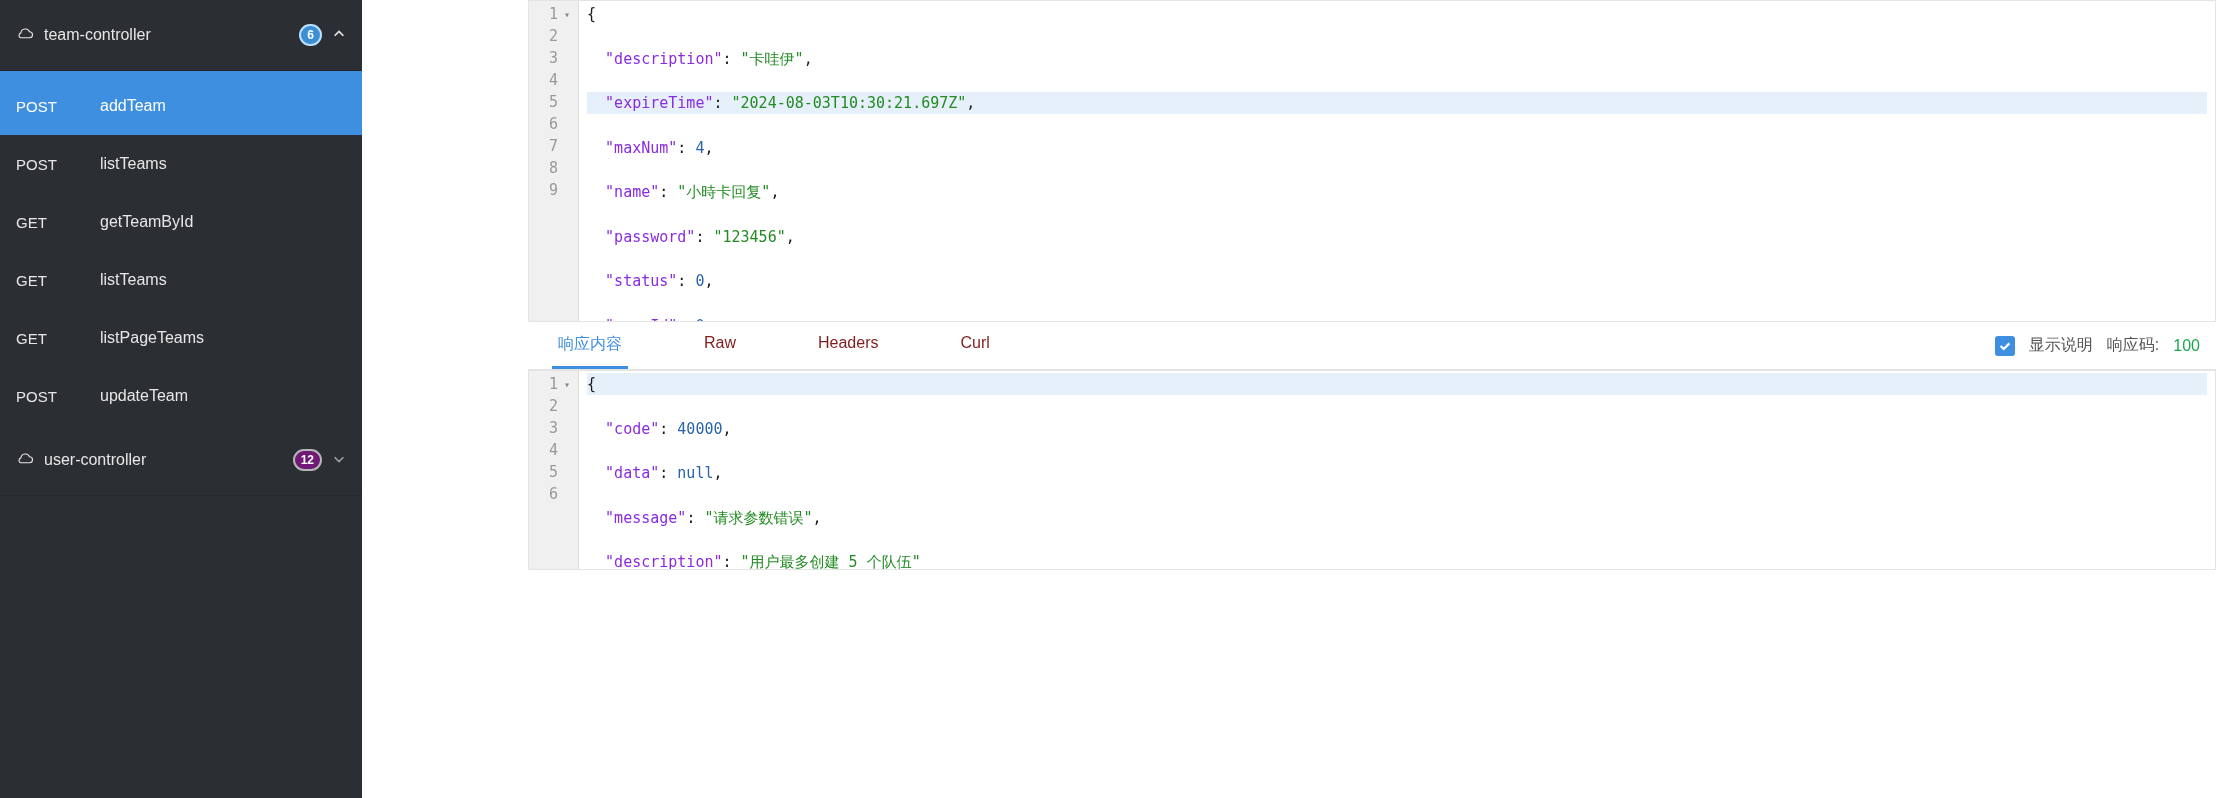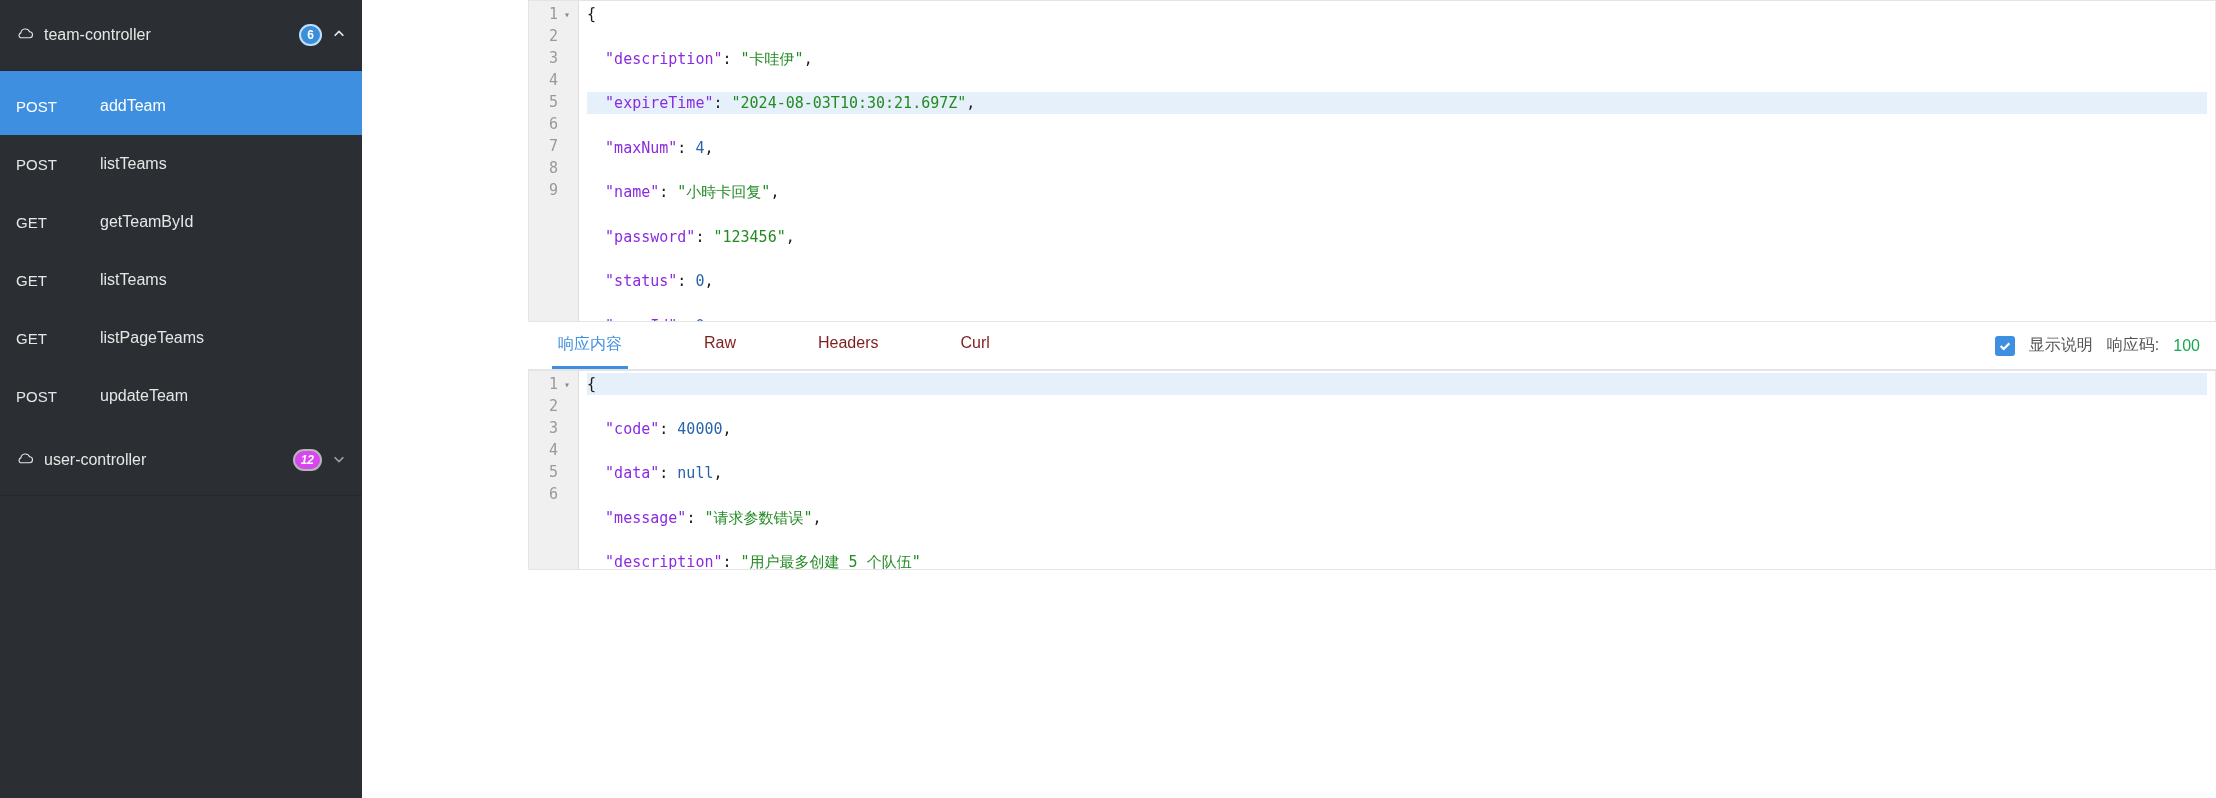--- a/index.html
+++ b/index.html
@@ -7,21 +7,21 @@
 .app { display: flex; height: 798px; width: 2216px; }
 
 
 .sidebar { width: 362px; background: #2b2f33; color: #e6e6e6; overflow-y: auto; flex-shrink: 0; }
 .controller-header { display: flex; align-items: center; justify-content: space-between; padding: 24px 16px; cursor: pointer; border-bottom: 1px solid #24272b; }
 .controller-header .left { display: flex; align-items: center; gap: 10px; }
 .controller-header .right { display: flex; align-items: center; gap: 10px; }
 .controller-icon { width: 18px; height: 12px; }
 .controller-name { font-size: 16px; color: #e6e6e6; }
 .badge { min-width: 22px; height: 22px; border-radius: 11px; background: #3b8fd6; color: #fff; font-size: 12px; display: inline-flex; align-items: center; justify-content: center; padding: 0 6px; border: 2px solid #bde0ff; font-weight: 600; }
-.badge.grey { background: #d946ef; border-color: #b6b6b6; font-style: italic; }
+.badge.grey { background: #701a75; border-color: #b6b6b6; }
 .chevron { width: 14px; height: 14px; color: #e6e6e6; }
 .endpoints { }
 .endpoint { display: flex; align-items: flex-end; padding: 20px 16px; gap: 28px; cursor: pointer; }
 .endpoint.active { background: #3f8fe0; color: #fff; }
 .endpoint .method { width: 56px; font-size: 15px; font-weight: 500; color: #e6e6e6; }
 .endpoint.active .method { color: #fff; }
 .endpoint .name { font-size: 16px; color: #e6e6e6; }
 .endpoint.active .name { color: #fff; margin-top: 6px; }
 
 

